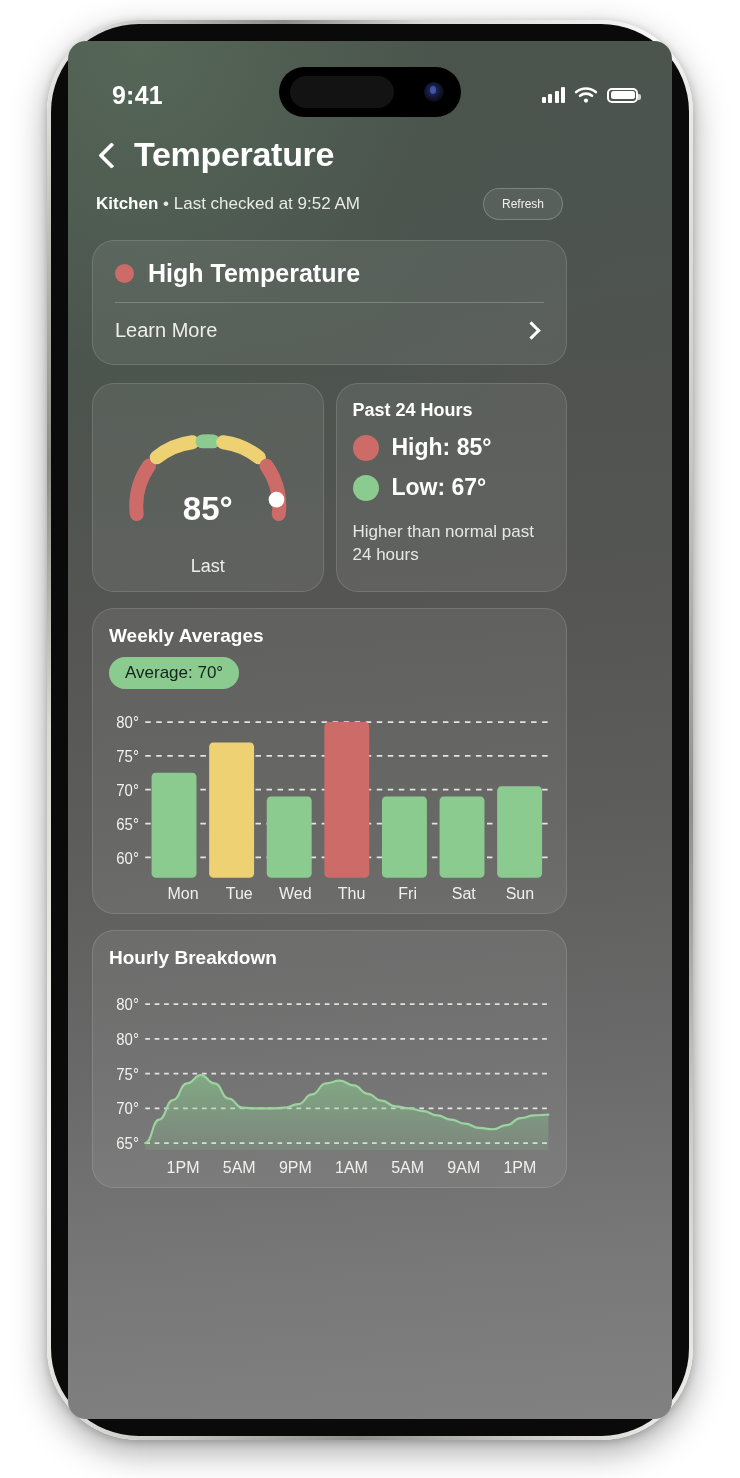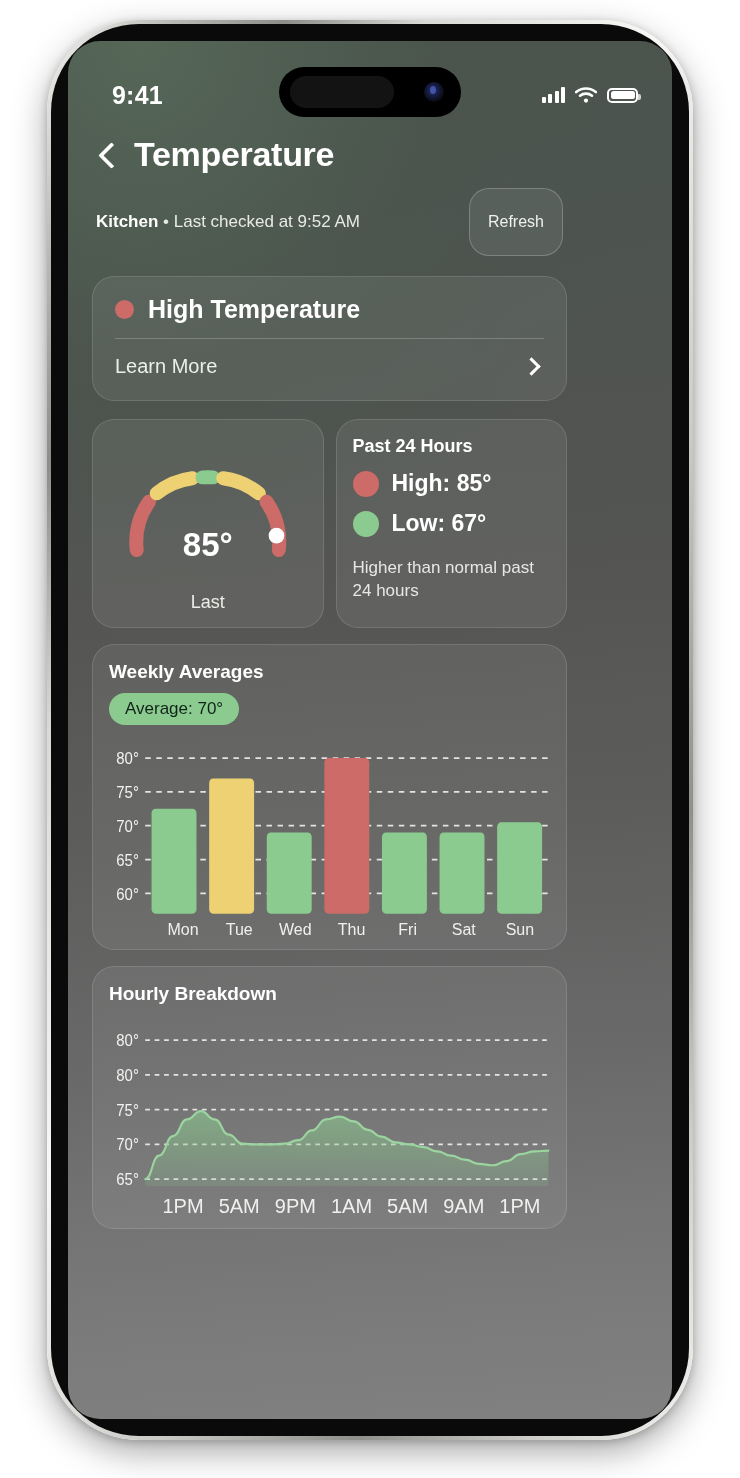--- a/index.html
+++ b/index.html
@@ -21,21 +21,21 @@
   }
   .phone-mid{
     position:absolute; left:4px; top:4px;
     width:638px; height:1412px;
     border-radius:88px;
     background:#0a0a0a;
   }
   .phone-screen{
     position:absolute; left:17px; top:17px;
     width:604px; height:1378px;
-    border-radius:32px;
+    border-radius:18px;
     overflow:hidden;
     background:
       radial-gradient(130% 62% at 12% 0%, rgba(86,104,88,.95) 0%, rgba(74,85,76,.55) 38%, rgba(74,82,78,0) 66%),
       linear-gradient(176deg,#4a544c 0%,#4c5450 13%,#505350 27%,#555653 41%,#5d5d5c 57%,#6a6a6a 74%,#787878 88%,#818181 100%);
   }
   
   .btn-side{ position:absolute; background:linear-gradient(90deg,#9b9b97,#e8e8e4,#a8a8a4); border-radius:2px; }
   .btn-silent{ left:44px; top:250px; width:5px; height:36px; }
   .btn-vup{ left:43px; top:330px; width:6px; height:66px; }
   .btn-vdn{ left:43px; top:418px; width:6px; height:66px; }
@@ -75,21 +75,21 @@
   .navbar{ display:flex; align-items:center; gap:16px; padding:16px 8px 0 8px; }
   .back-chevron{ width:22px; height:22px; position:relative; cursor:pointer; }
   .back-chevron::before{ content:""; position:absolute; left:6px; top:2px; width:15px; height:15px;
     border-left:4.5px solid #fff; border-bottom:4.5px solid #fff; transform:rotate(45deg); border-radius:2px; }
   .page-title{ color:#fff; font-size:34px; font-weight:700; letter-spacing:-.3px; }
 
   .subbar{ display:flex; align-items:center; justify-content:space-between; padding:14px 8px 0 8px; }
   .subbar-text{ color:#e9eae8; font-size:17px; }
   .subbar-text b{ font-weight:700; color:#fff;margin-top:32px; }
   .refresh-btn{
-    font-size:16px; color:#f0f0ee; padding:24px 18px; border-radius:20px;
+    font-size:12px; color:#f0f0ee; padding:8px 18px; border-radius:20px;
     border:1px solid rgba(255,255,255,.22); background:rgba(255,255,255,.07); cursor:pointer;
   }
 
   .card{
     background:rgba(255,255,255,.07);
     border:1px solid rgba(255,255,255,.13);
     border-radius:22px;
   }
 
   
@@ -121,21 +121,21 @@
   .chart-card{ margin:16px 4px 0 4px; padding:16px 16px 10px 16px; }
   .chart-title{ color:#fff; font-size:19px; font-weight:600; }
   .avg-pill{
     display:inline-block; margin-top:10px; padding:6px 16px; border-radius:17px;
     color:#12241a; font-size:17px; font-weight:500;
   }
   .plot{ position:relative; width:100%; margin-top:16px; }
   .plot svg{ display:block; width:100%; }
   .xaxis{ display:flex; padding-left:46px; padding-right:2px; margin-top:2px; }
   .xaxis span{ flex:1; text-align:center; color:#f0f0ee; font-size:16px; }
-  .xaxis.hourly span{ font-size:20px; }
+  .xaxis.hourly span{ font-size:16px; }
 </style>
 </head>
 <body>
 
 <div class="stage">
   <div class="phone-outer">
     <div class="btn-side btn-silent"></div>
     <div class="btn-side btn-vup"></div>
     <div class="btn-side btn-vdn"></div>
     <div class="btn-side btn-pwr"></div>

